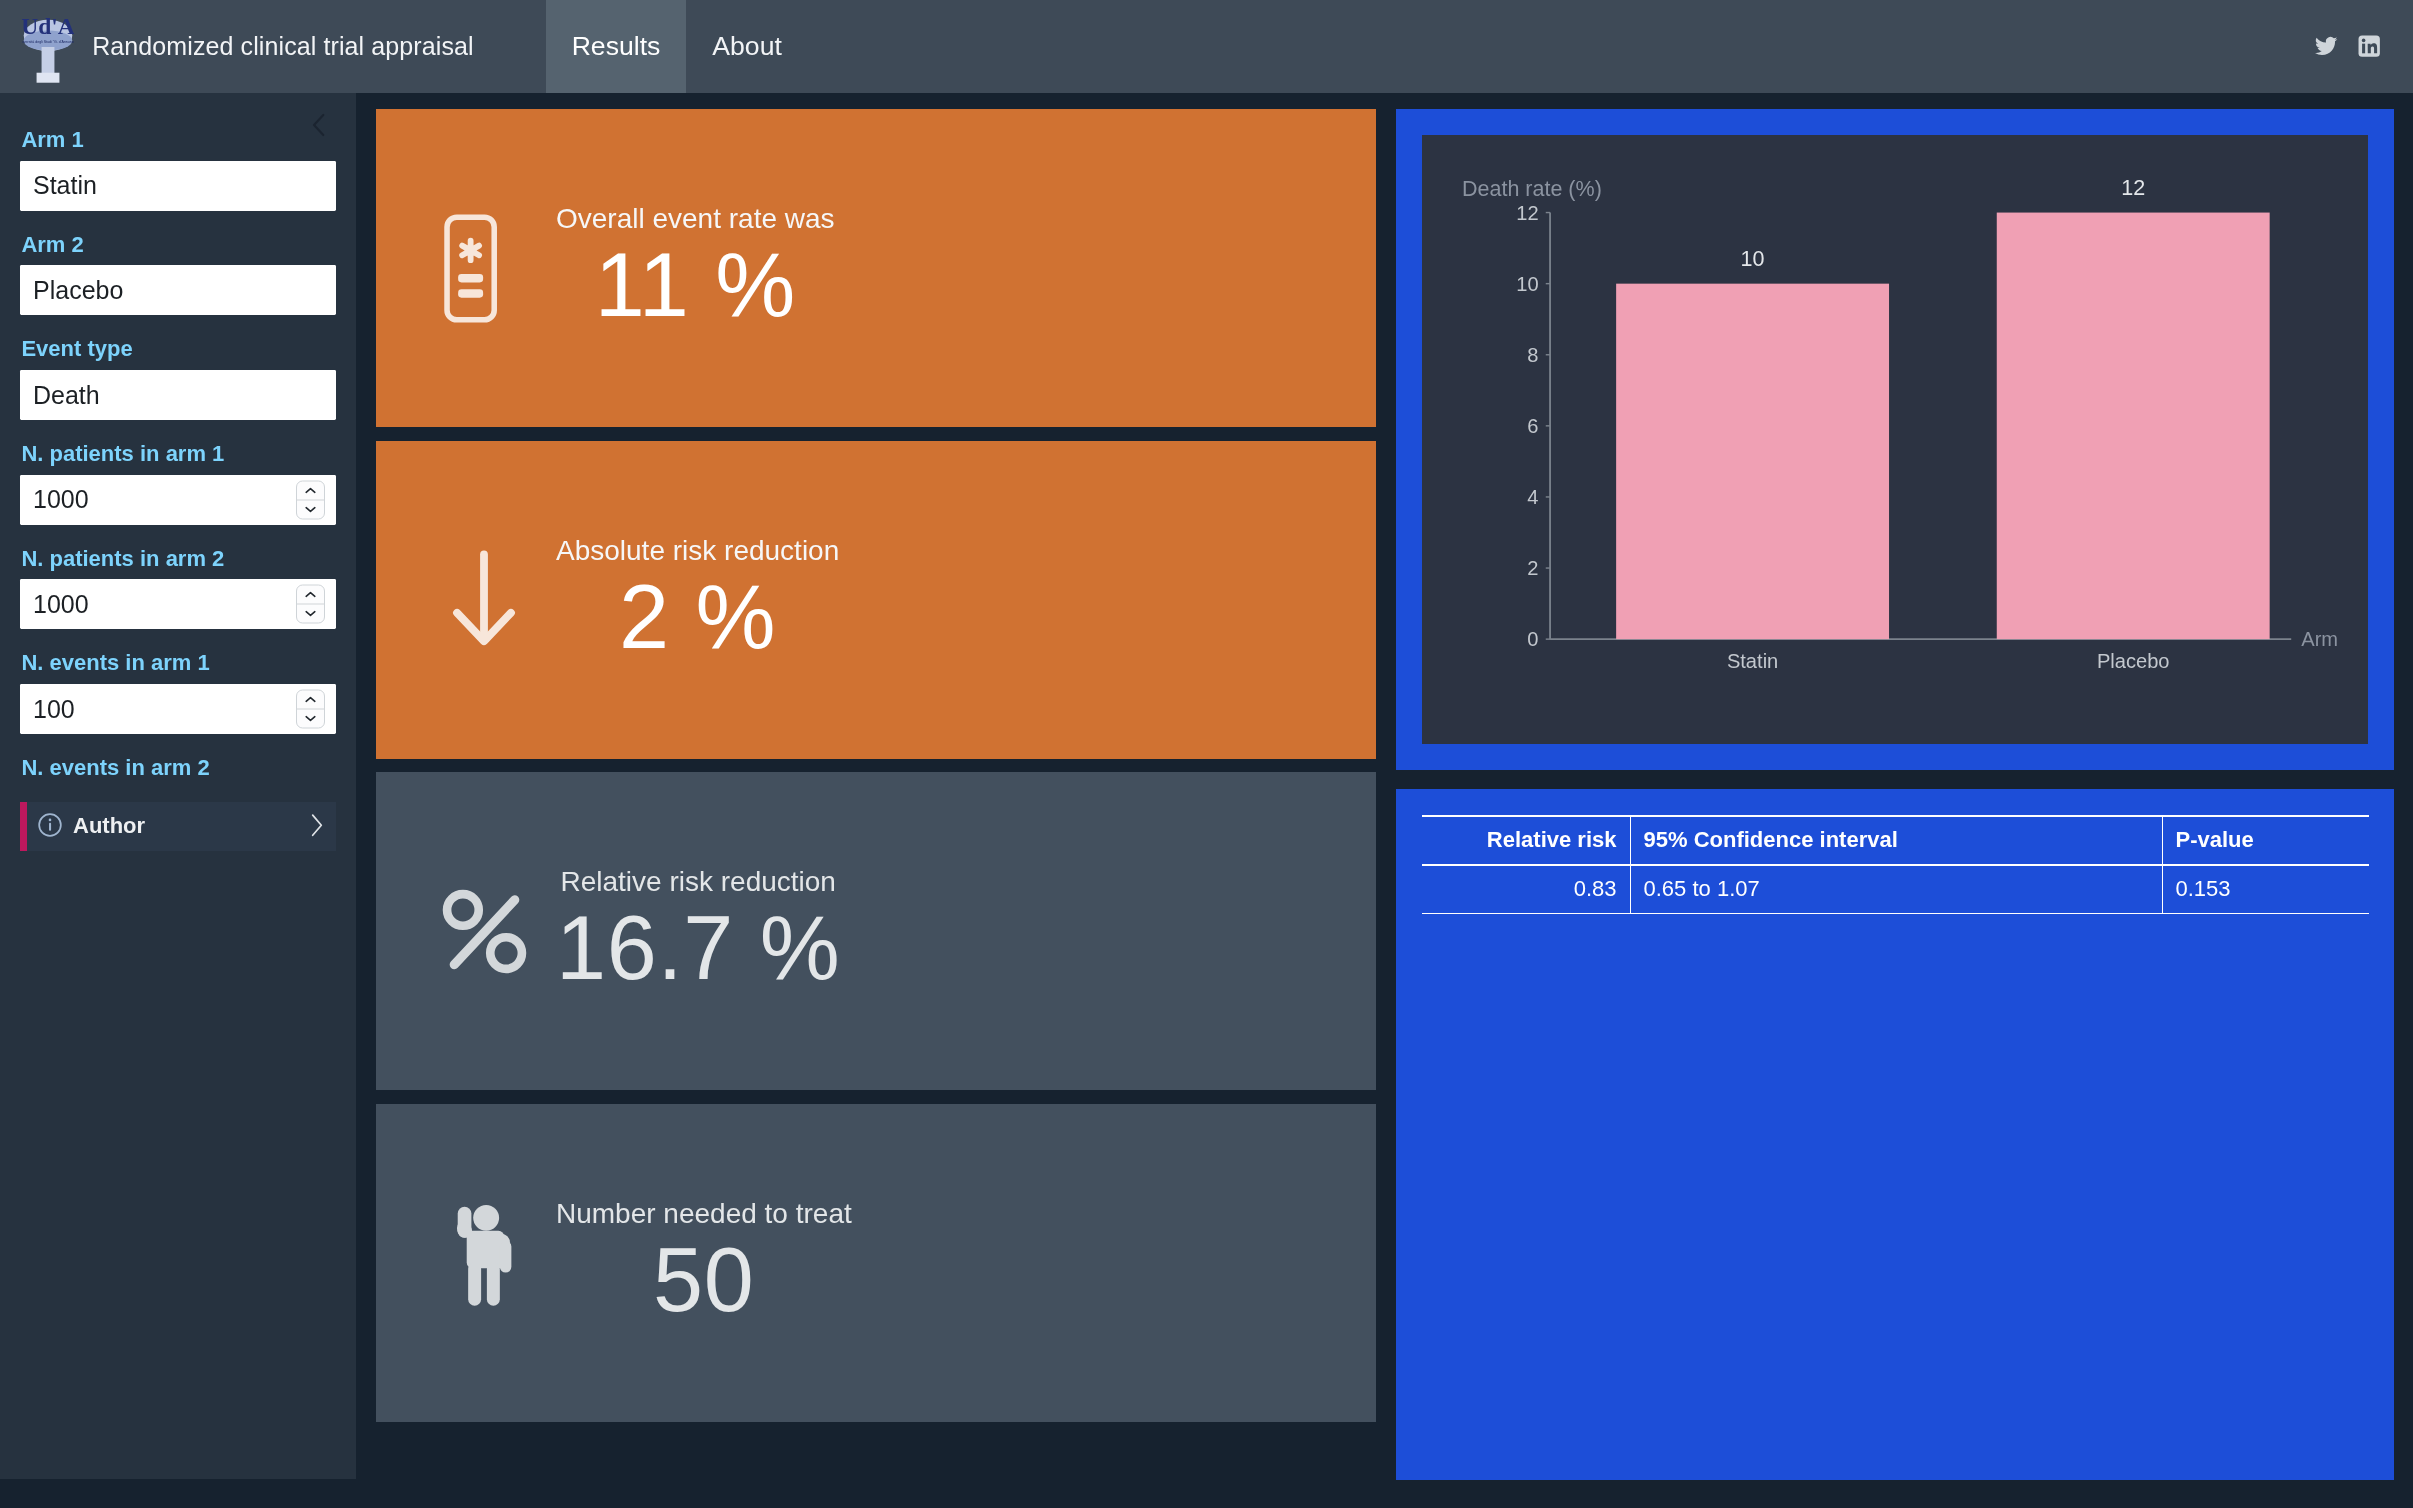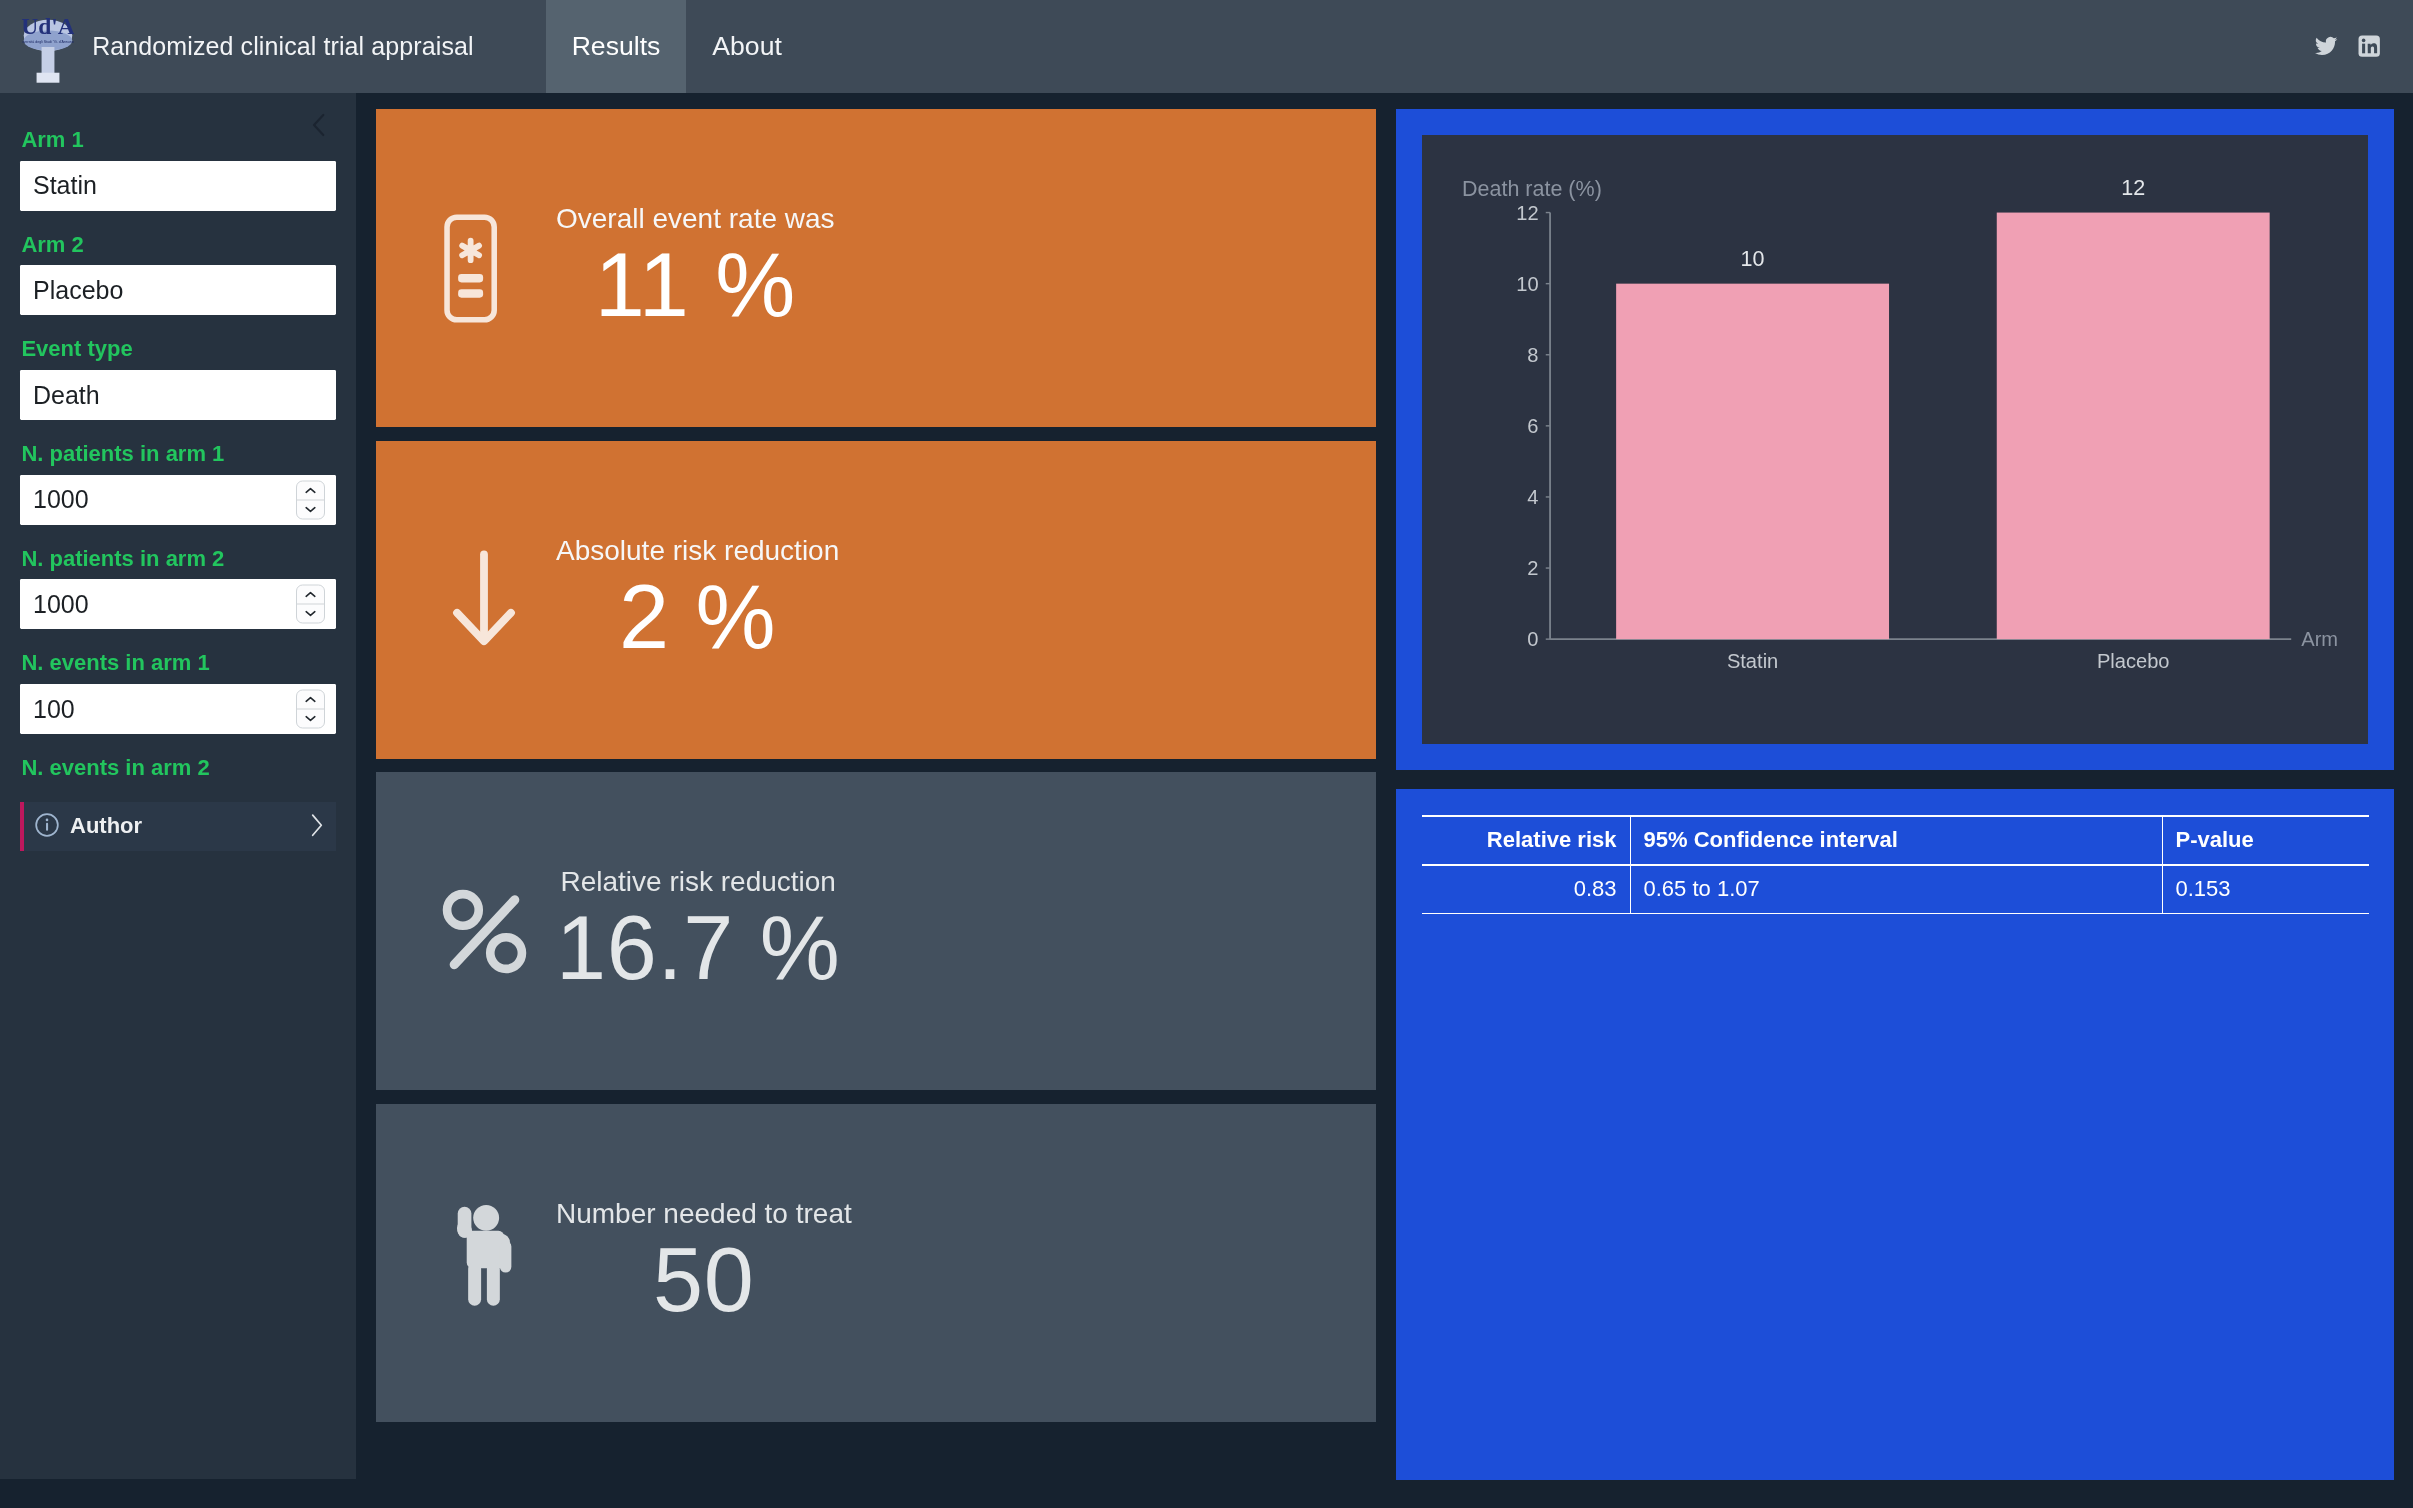--- a/index.html
+++ b/index.html
@@ -43,21 +43,21 @@
     width: 356px; height: 1386px;
     background: #26323f;
     padding: 17px 20px 0 20px;
   }
   .collapse-btn {
     position: absolute; right: 21.5px; top: 16px;
     width: 32px; height: 32px; cursor: pointer;
     display: flex; align-items: center; justify-content: center;
   }
   .field-label {
-    color: #22c55e; font-size: 22px; font-weight: 700;
+    color: #7dd3fc; font-size: 22px; font-weight: 700;
     margin: 0 0 7.2px 1.4px; line-height: 1.25;
   }
   .field-label.first { margin-top: 16px; }
   .text-input {
     width: 316px; height: 50px; background: #ffffff;
     border: none; border-radius: 1.4px;
     color: #1c2024; font-size: 25px;
     padding: 0 13px; display: flex; align-items: center;
     position: relative;
   }
@@ -72,21 +72,21 @@
     cursor: pointer;
   }
   .spinner-half {
     flex: 1; display: flex; align-items: center; justify-content: center;
   }
   .spinner-half + .spinner-half { border-top: 0.7px solid #cfd4d8; }
   .author-row {
     margin-top: 10px;
     width: 316px; height: 49px;
     background: #2b3848;
-    border-left: 4px solid #be185d;
+    border-left: 7px solid #be185d;
     display: flex; align-items: center;
     padding: 0 11.5px 0 10px;
     cursor: pointer;
   }
   .author-label {
     color: #eef0f2; font-size: 22px; font-weight: 700;
     margin-left: 10px; flex: 1;
   }
 
   

